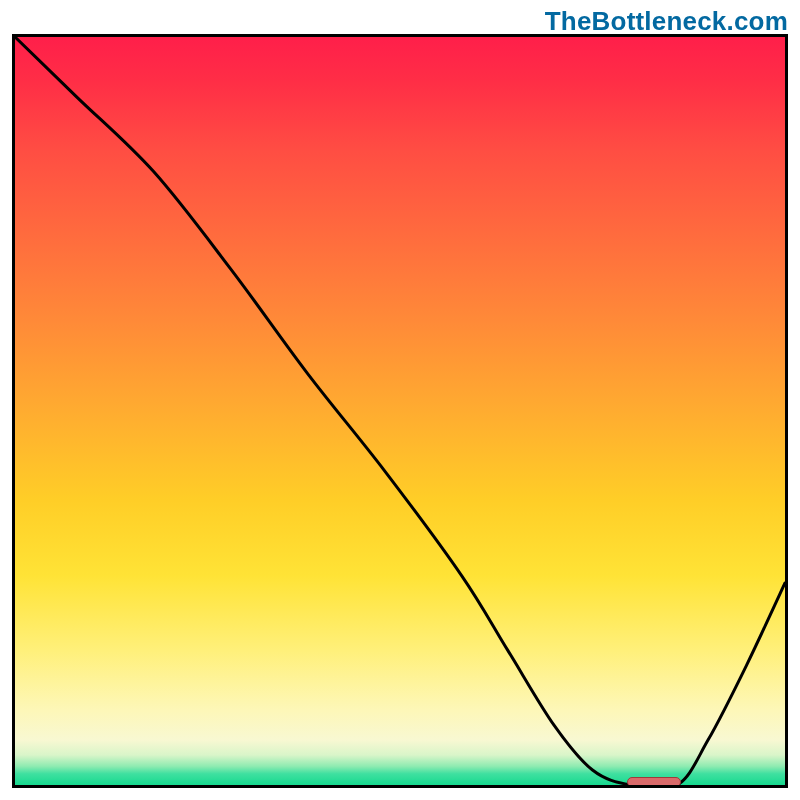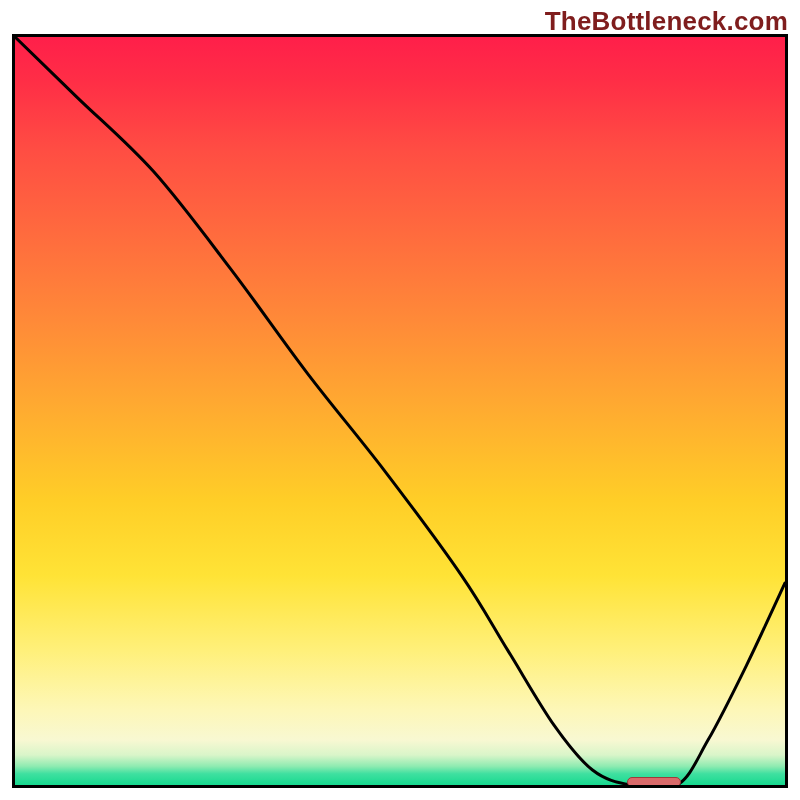--- a/index.html
+++ b/index.html
@@ -23,21 +23,21 @@
     box-sizing: border-box;
     overflow: hidden;
   }
   .watermark {
     position: absolute;
     top: 6px;
     right: 12px;
     font-family: Arial, Helvetica, sans-serif;
     font-size: 26px;
     font-weight: 600;
-    color: #7f1d1d;
+    color: #0369a1;
     letter-spacing: 0.2px;
   }
   .gradient {
     position: absolute;
     inset: 0;
     
     background: linear-gradient(
       to bottom,
       #ff1f4a 0%,
       #ff2e46 6%,

